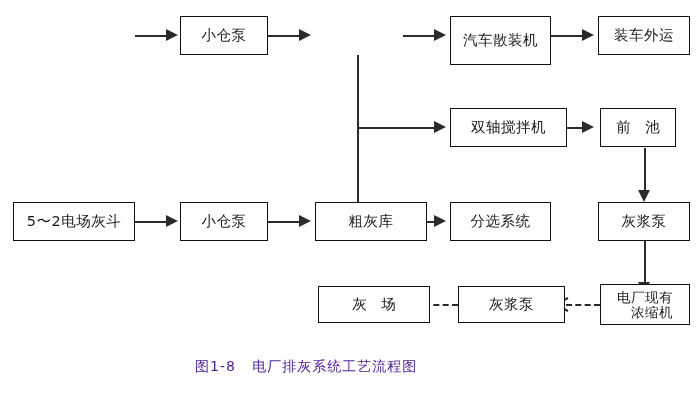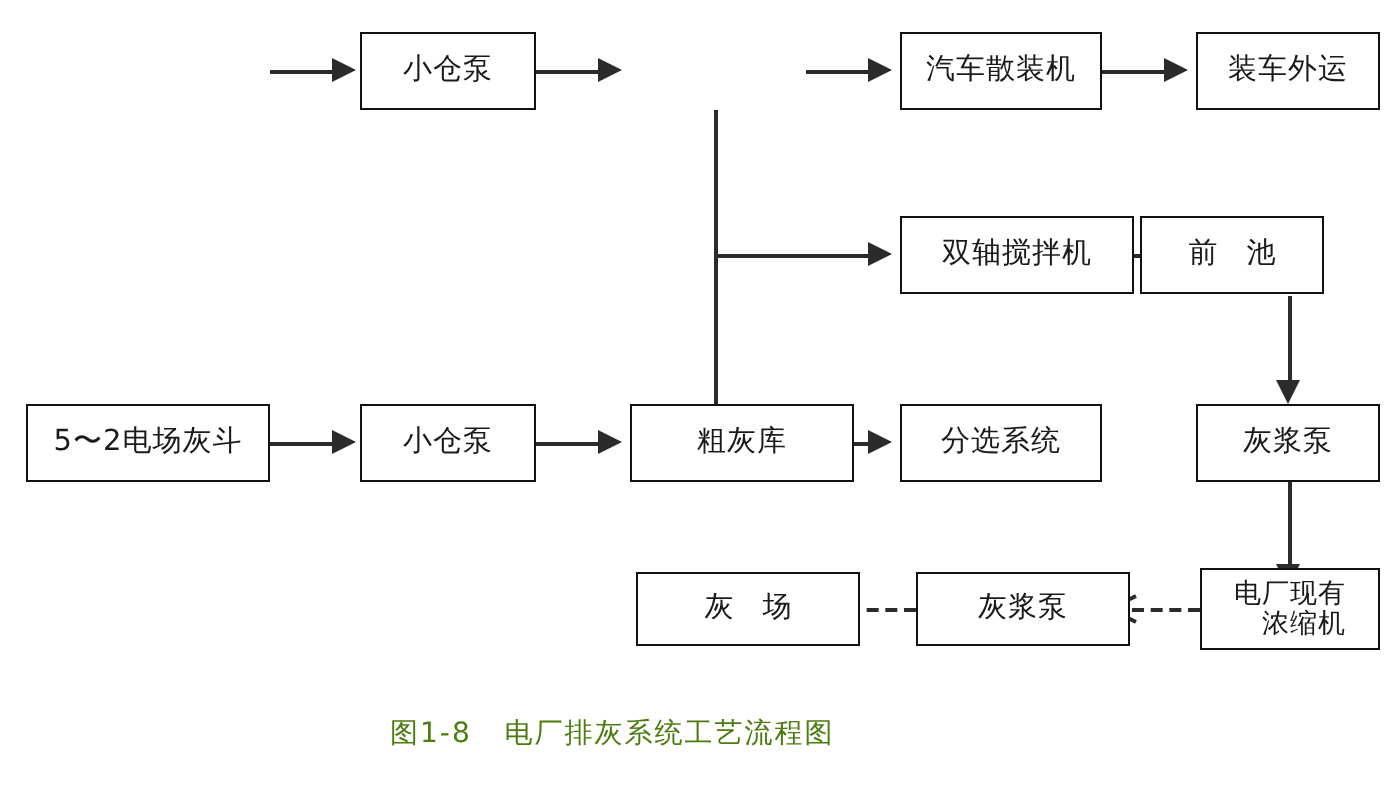--- a/index.html
+++ b/index.html
@@ -71,21 +71,21 @@
   
   .arrow-open-left {
     position: absolute;
     z-index: 2;
   }
   .arrow-open-left svg { display: block; }
 
   .caption {
     position: absolute;
     font-size: 14px;
-    color: #4d7c0f;
+    color: #4c1d95;
     letter-spacing: 1px;
     white-space: pre;
   }
 </style>
 </head>
 <body>
 
 <div id="canvas">
 
   <div class="line h" style="left:135px; top:35px; width:33px;"></div>
@@ -131,25 +131,25 @@
   </div>
 
   <div class="dline" style="left:424px; top:304px; width:34px;"></div>
   <div class="arrow-open-left" style="left:410px; top:296px;">
     <svg width="18" height="17" viewBox="0 0 18 17">
         <polyline points="16,2 3,8.5 16,15" fill="none" stroke="#2b2b2b" stroke-width="2"></polyline>
       </svg>
   </div>
 
   <div class="node" style="left:180px; top:16px;  width:88px;  height:39px;">小仓泵</div>
-  <div class="node" style="left:450px; top:16px;  width:101px; height:39px;">汽车散装机</div>
+  <div class="node" style="left:450px; top:16px;  width:101px; height:49px;">汽车散装机</div>
   <div class="node" style="left:598px; top:16px;  width:92px;  height:39px;">装车外运</div>
 
   <div class="node" style="left:450px; top:108px; width:117px; height:39px;">双轴搅拌机</div>
-  <div class="node wide-space" style="left:570px; top:108px; width:92px; height:39px;">前 池</div>
+  <div class="node wide-space" style="left:600px; top:108px; width:76px; height:39px;">前 池</div>
 
   <div class="node" style="left:13px;  top:202px; width:122px; height:39px;">5〜2电场灰斗</div>
   <div class="node" style="left:180px; top:202px; width:88px;  height:39px;">小仓泵</div>
   <div class="node" style="left:315px; top:202px; width:112px;  height:39px;">粗灰库</div>
   <div class="node" style="left:450px; top:202px; width:101px; height:39px;">分选系统</div>
   <div class="node" style="left:598px; top:202px; width:92px;  height:39px;">灰浆泵</div>
 
   <div class="node wide-space" style="left:318px; top:286px; width:112px; height:37px;">灰 场</div>
   <div class="node" style="left:458px; top:286px; width:107px; height:37px;">灰浆泵</div>
   <div class="node two-line" style="left:600px; top:284px; width:90px; height:41px;text-align:right;">电厂现有

